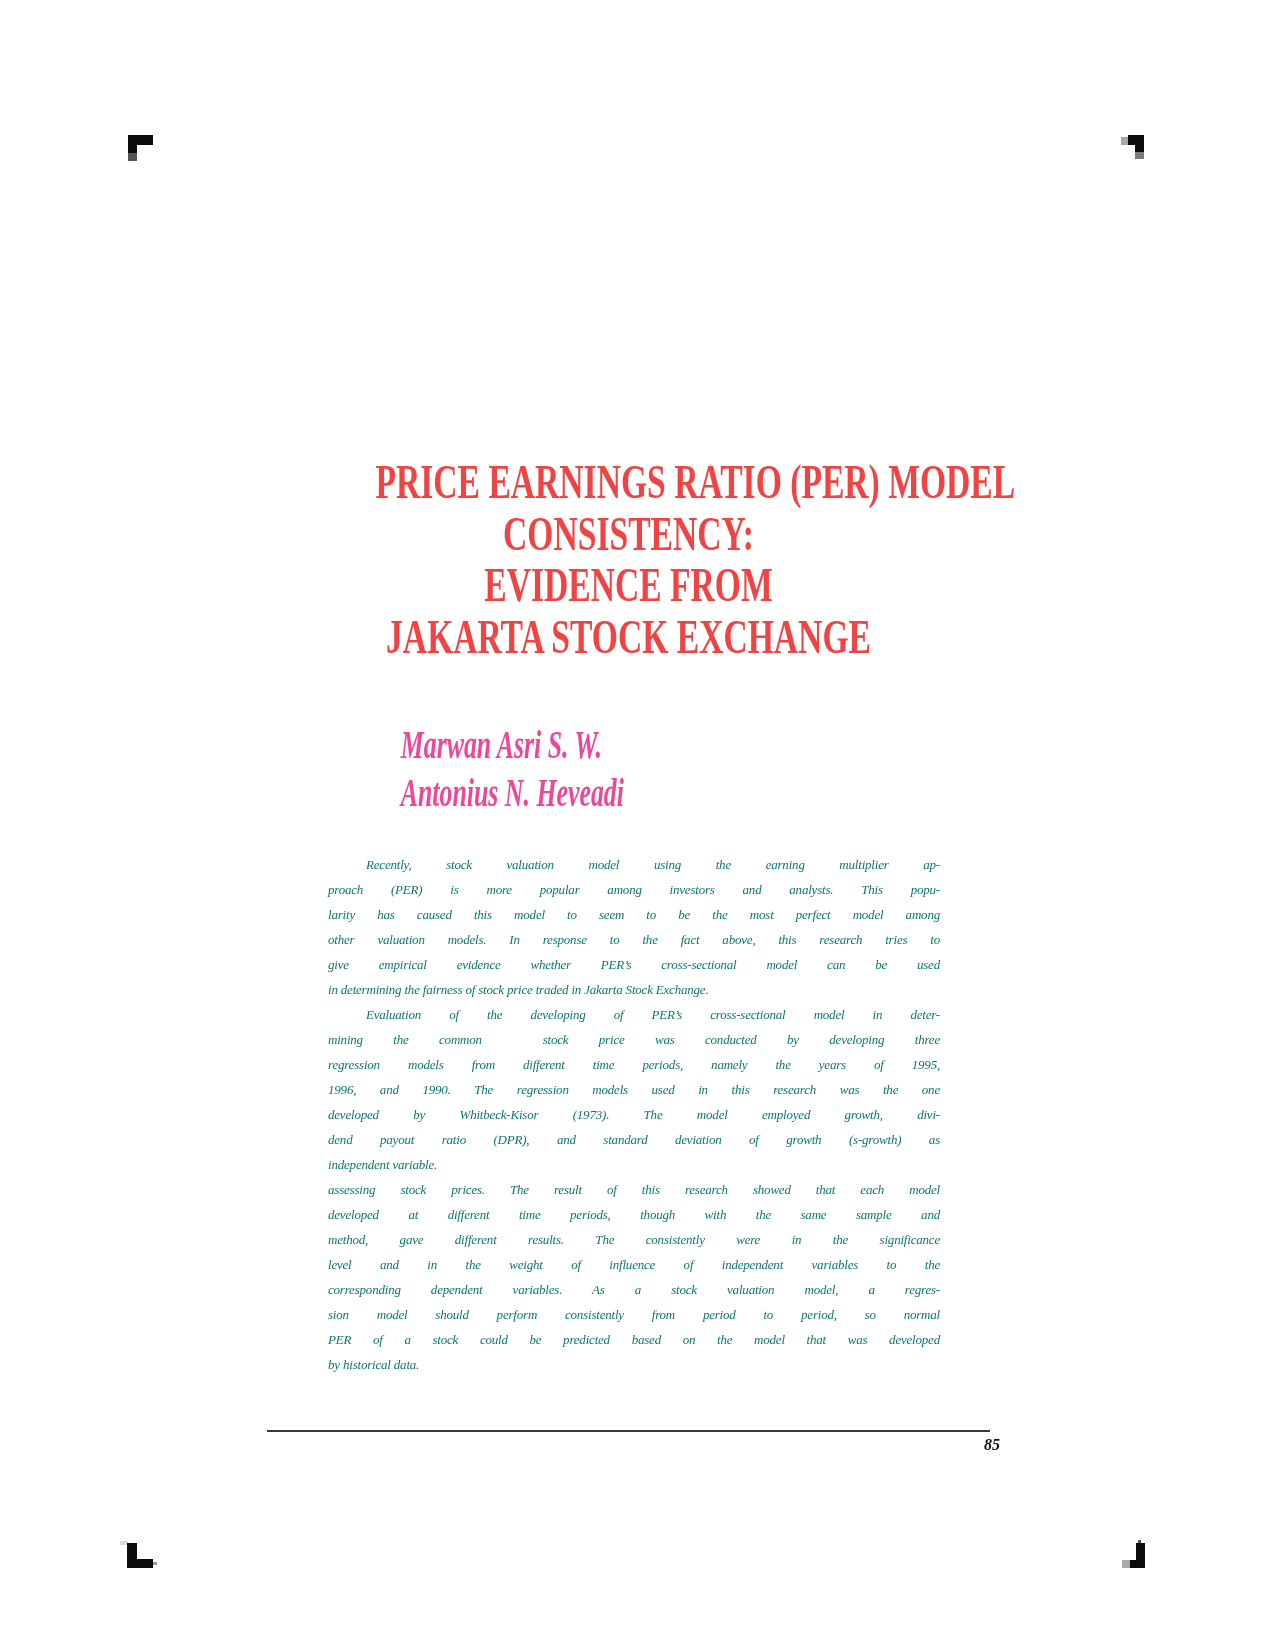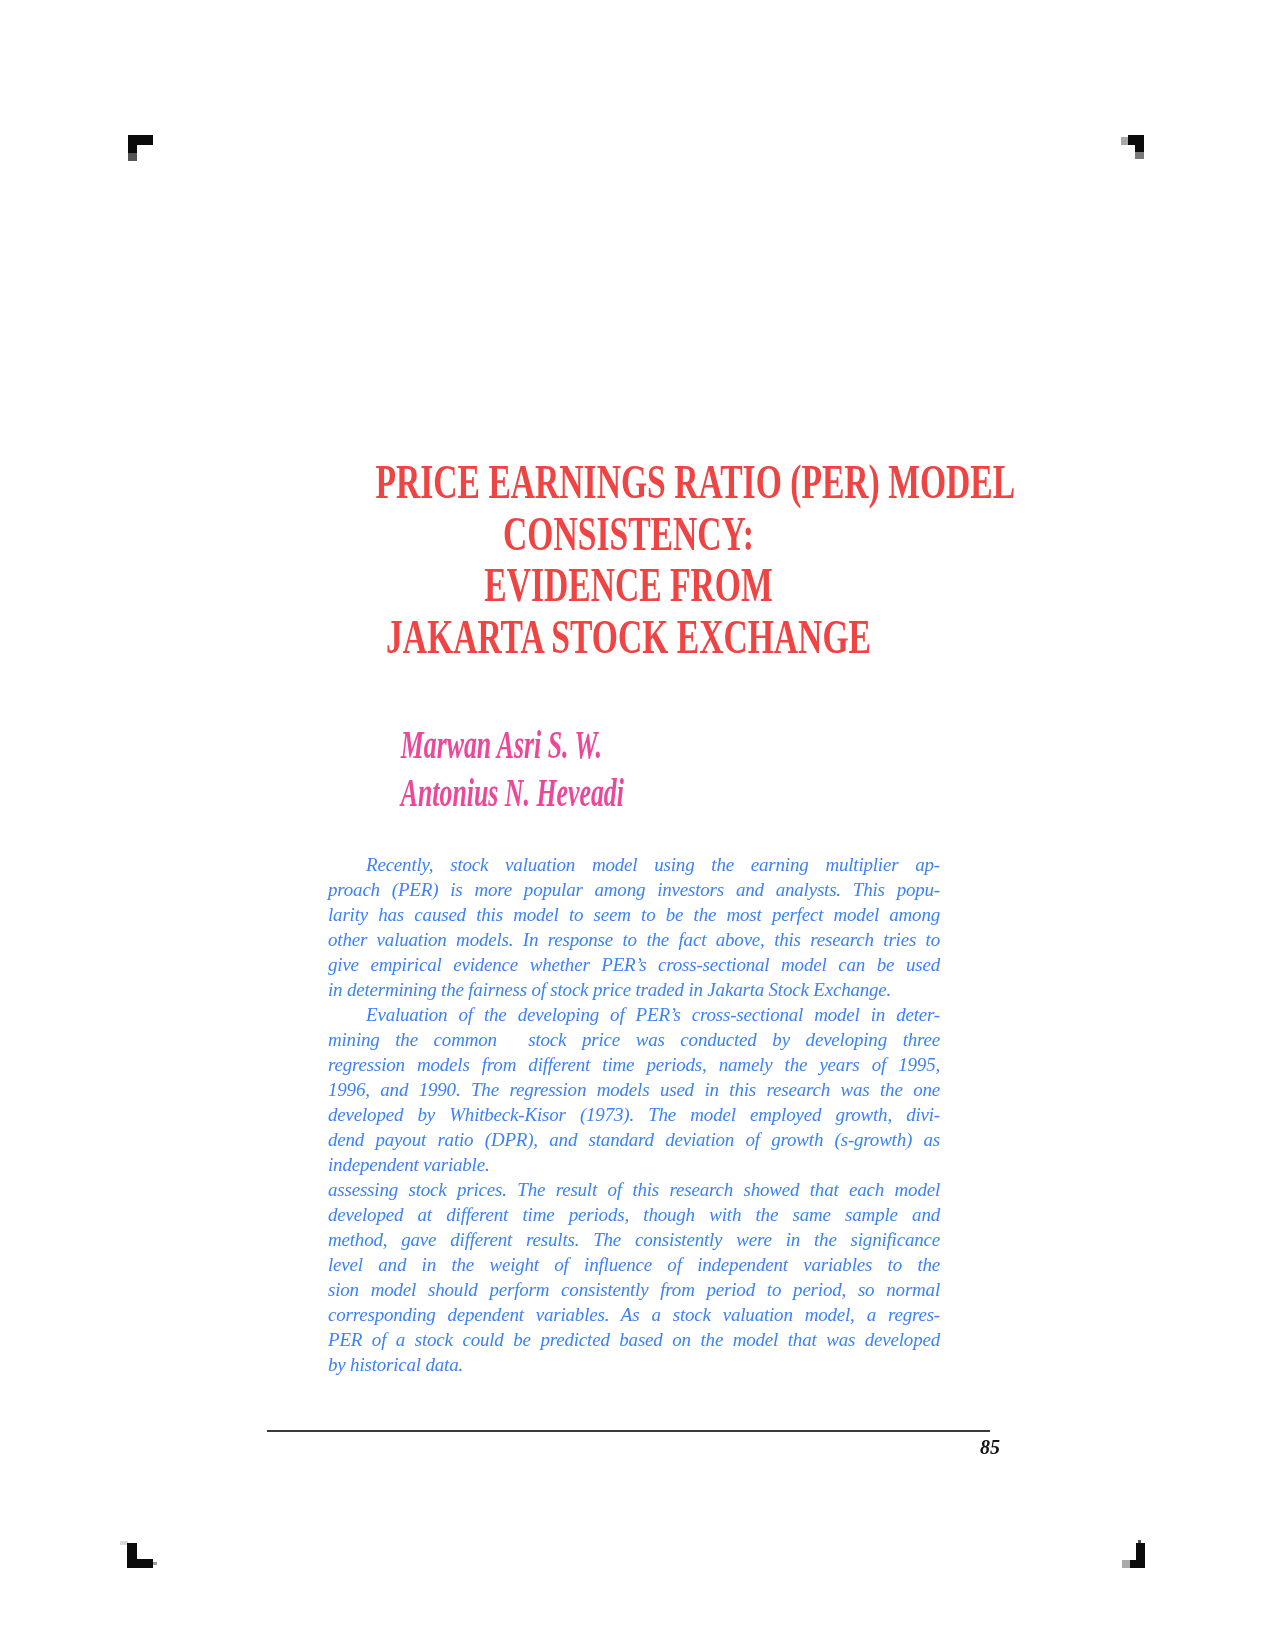--- a/index.html
+++ b/index.html
@@ -21,31 +21,31 @@
   .title-line { transform:scaleX(0.70); transform-origin:50% 50%; white-space:nowrap; }
 
   
   .authors { position:absolute; left:267px; top:720px; width:723px;
              text-align:left; font-weight:bold; font-style:italic;
              font-size:41px; line-height:48px; color:#ec4899; }
   .author-line { transform:scaleX(0.63); transform-origin:50% 50%; white-space:nowrap; }
 
   
   .abstract { position:absolute; left:328px; top:852px; width:612px;
-              font-style:italic; font-size:19px; line-height:25px;
-              letter-spacing:-0.2px; color:#3b82f6; }
+              font-style:italic; font-size:13px; line-height:25px;
+              letter-spacing:-0.2px; color:#0f766e; }
   .al { white-space:nowrap; text-align:justify; text-align-last:justify; }
   .al.first { text-indent:38px; }
   .al.plast { text-align-last:left; }
 
   
   .rule { position:absolute; left:267px; top:1430px; width:723px; height:2px;
           background:#3a3a3a; }
   .pageno { position:absolute; left:930px; top:1436px; width:70px;
-            text-align:right; font-style:italic; font-weight:bold; font-size:20px; }
+            text-align:right; font-style:italic; font-weight:bold; font-size:16px; }
 
   
   .mark { position:absolute; }
   .mp { position:absolute; }
 </style>
 </head>
 <body>
 
 <div class="page">
 
@@ -100,22 +100,22 @@
       <div class="al">mining the common&nbsp; stock price was conducted by developing three</div>
       <div class="al">regression models from different time periods, namely the years of 1995,</div>
       <div class="al">1996, and 1990. The regression models used in this research was the one</div>
       <div class="al">developed by Whitbeck-Kisor (1973). The model employed growth, divi-</div>
       <div class="al">dend payout ratio (DPR), and standard deviation of growth (s-growth) as</div>
       <div class="al plast">independent variable.</div>
       <div class="al">assessing stock prices. The result of this research showed that each model</div>
       <div class="al">developed at different time periods, though with the same sample and</div>
       <div class="al">method, gave different results. The consistently were in the significance</div>
       <div class="al">level and in the weight of influence of independent variables to the</div>
+      <div class="al">corresponding dependent variables. As a stock valuation model, a regres-</div>
       <div class="al">sion model should perform consistently from period to period, so normal</div>
-      <div class="al">corresponding dependent variables. As a stock valuation model, a regres-</div>
       <div class="al">PER of a stock could be predicted based on the model that was developed</div>
       <div class="al plast">by historical data.</div>
     </div>
 
   <div class="rule"></div>
   <div class="pageno">85</div>
 
 </div>
 
 </body></html>

